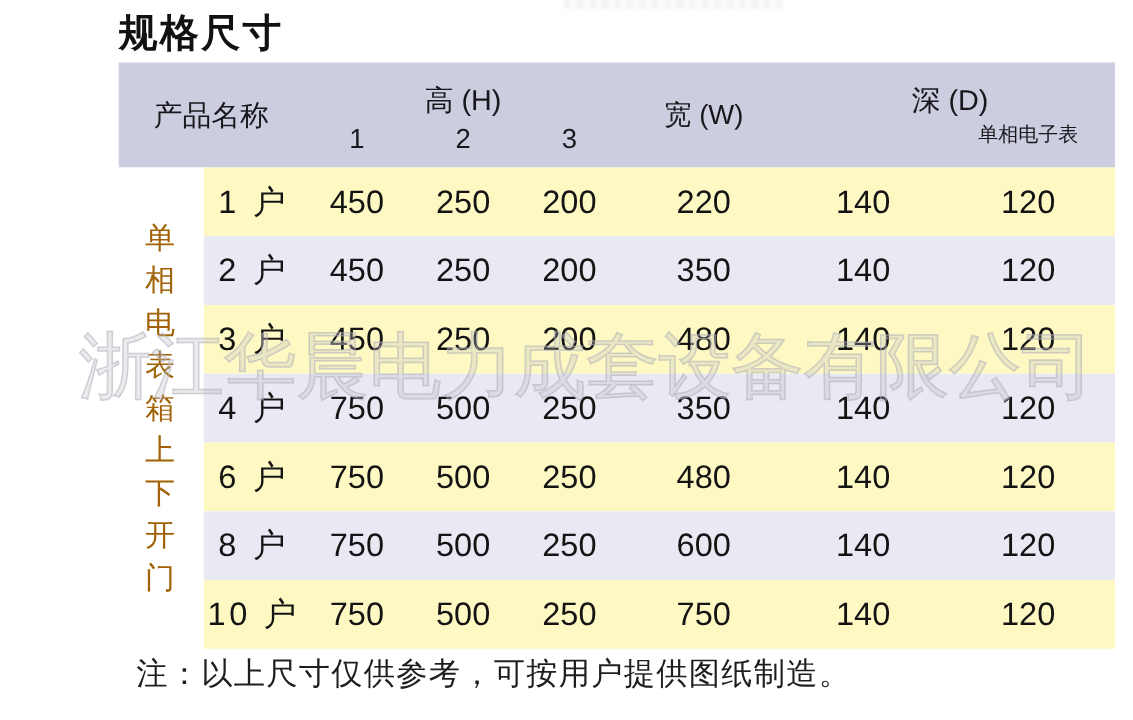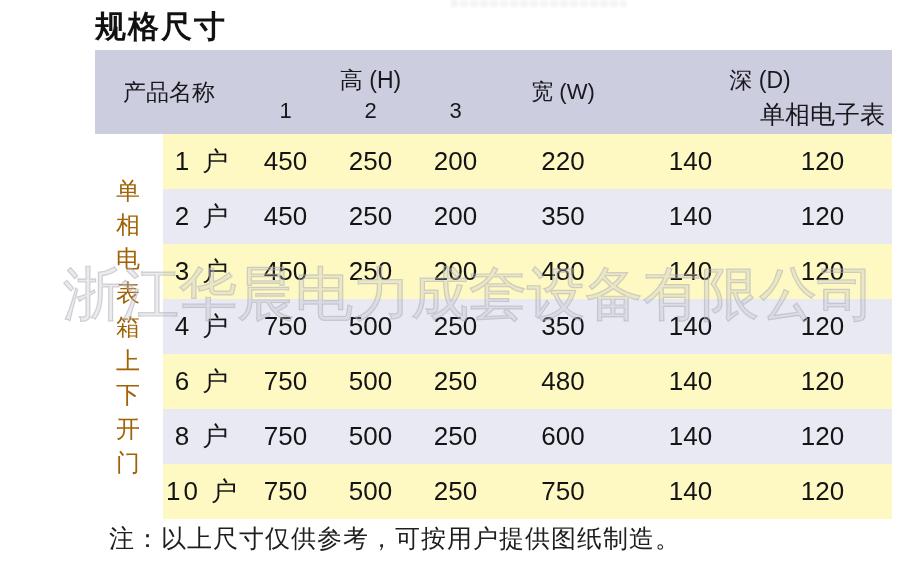--- a/index.html
+++ b/index.html
@@ -34,21 +34,21 @@
     grid-template-rows:46px 38px;
     align-items:center;justify-items:center;
     font-weight:normal;color:#17171c;
   }
   .th-product{grid-column:1;grid-row:1 / span 2;font-size:23px;}
   .th-height {grid-column:2 / span 3;grid-row:1;font-size:23px;align-self:end;padding-bottom:0px;}
   .th-width  {grid-column:5;grid-row:1 / span 2;font-size:22px;}
   .th-depth  {grid-column:6 / span 2;grid-row:1;font-size:23px;align-self:end;}
   .th-sub{font-size:22px;grid-row:2;align-self:start;padding-top:2px;}
   .th-h1{grid-column:2;} .th-h2{grid-column:3;} .th-h3{grid-column:4;}
-  .th-d1{grid-column:6;font-size:19px;} .th-d2{grid-column:7;font-size:25px;}
+  .th-d1{grid-column:6;font-size:19px;} .th-d2{grid-column:7;font-size:16px;}
 
   
   .tbody{display:flex;}
   .group-label{
     width:68px;min-height:385px;background:#fff;
     display:flex;align-items:center;justify-content:center;
   }
   .group-label span{
     display:block;width:26px;
     font-size:24px;font-weight:500;line-height:34px;

